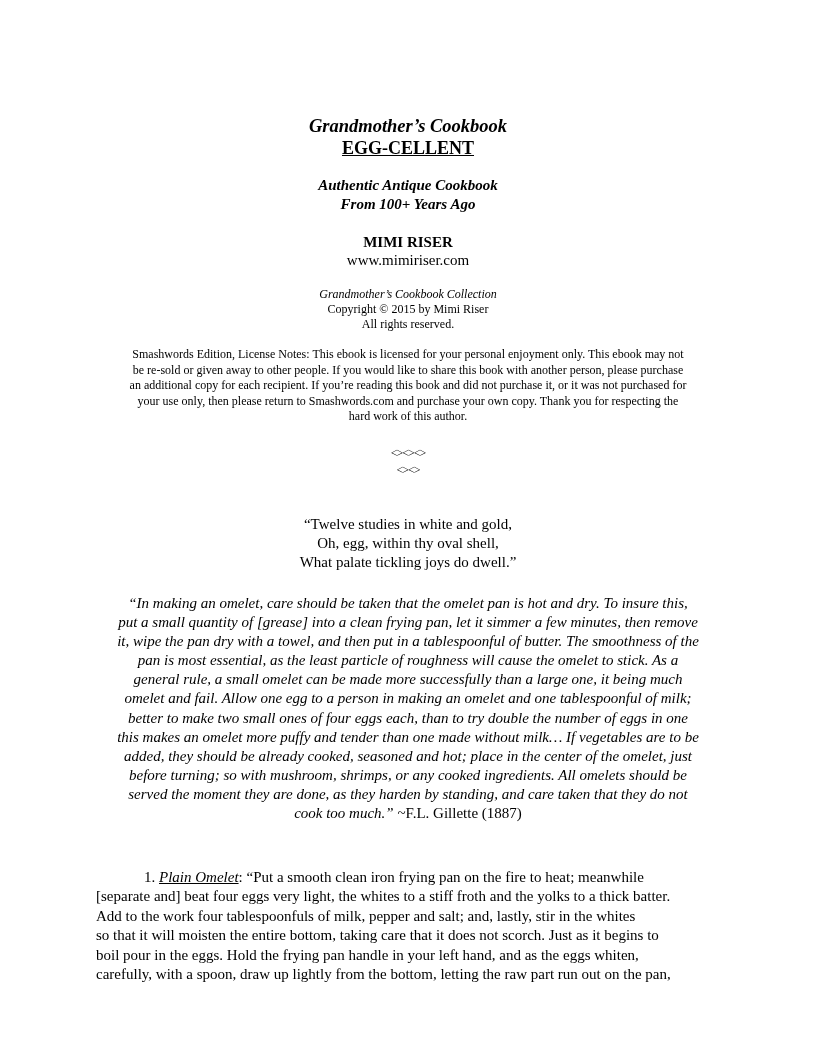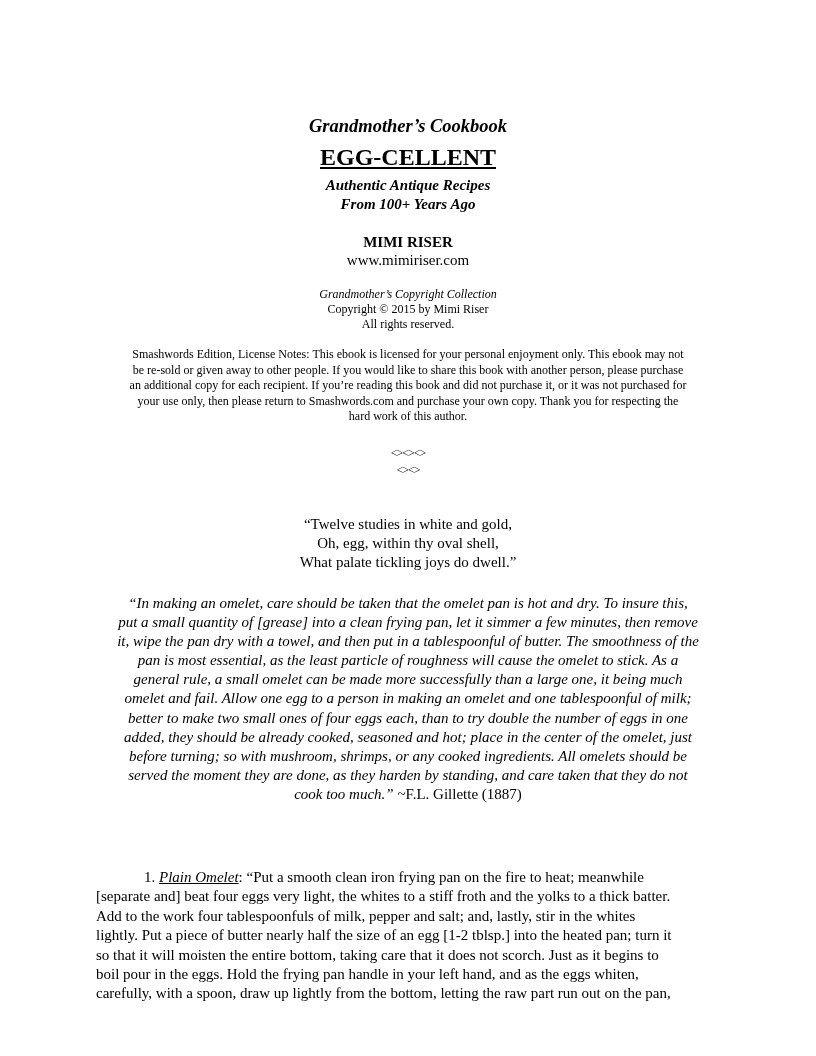--- a/index.html
+++ b/index.html
@@ -30,22 +30,22 @@
     }
     .t-book {
       top: 115px;
       font-size: 18.5px;
       font-weight: bold;
       font-style: italic;
       line-height: 22px;
       text-align: center;
     }
     .t-main {
-      top: 146px;
-      font-size: 24px;
+      top: 137px;
+      font-size: 18px;
       font-weight: bold;
       text-decoration: underline;
       line-height: 22px;
     }
     .t-sub1 {
       top: 176px;
       font-size: 15px;
       font-weight: bold;
       font-style: italic;
       line-height: 18px;
@@ -141,26 +141,26 @@
     .recipe .indent { padding-left: 48px; }
     .recipe .name { font-style: italic; text-decoration: underline; }
   </style>
 </head>
 <body>
 
 <div class="page">
 
   <div class="title-line t-book">Grandmother’s Cookbook</div>
   <div class="title-line t-main">EGG-CELLENT</div>
-  <div class="title-line t-sub1">Authentic Antique Recipes</div>
+  <div class="title-line t-sub1">Authentic Antique Cookbook</div>
   <div class="title-line t-sub2">From 100+ Years Ago</div>
   <div class="title-line t-author">MIMI RISER</div>
   <div class="title-line t-url">www.mimiriser.com</div>
 
-  <div class="title-line t-coll">Grandmother’s Copyright Collection</div>
+  <div class="title-line t-coll">Grandmother’s Cookbook Collection</div>
   <div class="title-line t-copy">Copyright © 2015 by Mimi Riser</div>
   <div class="title-line t-rights">All rights reserved.</div>
 
   <div class="license">
     <span>Smashwords Edition, License Notes: This ebook is licensed for your personal enjoyment only. This ebook may not</span>
     <span>be re-sold or given away to other people. If you would like to share this book with another person, please purchase</span>
     <span>an additional copy for each recipient. If you’re reading this book and did not purchase it, or it was not purchased for</span>
     <span>your use only, then please return to Smashwords.com and purchase your own copy. Thank you for respecting the</span>
     <span>hard work of this author.</span>
   </div>
@@ -175,29 +175,29 @@
   </div>
 
   <div class="quote">
     <span class="l">“In making an omelet, care should be taken that the omelet pan is hot and dry. To insure this,</span>
     <span class="l">put a small quantity of [grease] into a clean frying pan, let it simmer a few minutes, then remove</span>
     <span class="l">it, wipe the pan dry with a towel, and then put in a tablespoonful of butter. The smoothness of the</span>
     <span class="l">pan is most essential, as the least particle of roughness will cause the omelet to stick. As a</span>
     <span class="l">general rule, a small omelet can be made more successfully than a large one, it being much</span>
     <span class="l">omelet and fail. Allow one egg to a person in making an omelet and one tablespoonful of milk;</span>
     <span class="l">better to make two small ones of four eggs each, than to try double the number of eggs in one</span>
+    <span class="l">this makes an omelet more puffy and tender than one made without milk… If vegetables are to be</span>
     <span class="l">added, they should be already cooked, seasoned and hot; place in the center of the omelet, just</span>
     <span class="l">before turning; so with mushroom, shrimps, or any cooked ingredients. All omelets should be</span>
     <span class="l">served the moment they are done, as they harden by standing, and care taken that they do not</span>
     <span class="l"><span>cook too much.”</span><span class="attrib"> ~F.L. Gillette (1887)</span></span>
   </div>
 
   <div class="recipe">
     <span class="l indent"><span>1. </span><span class="name">Plain Omelet</span><span>: “Put a smooth clean iron frying pan on the fire to heat; meanwhile</span></span>
     <span class="l">[separate and] beat four eggs very light, the whites to a stiff froth and the yolks to a thick batter.</span>
     <span class="l">Add to the work four tablespoonfuls of milk, pepper and salt; and, lastly, stir in the whites</span>
-    <span class="l">lightly. Put a piece of butter nearly half the size of an egg [1-2 tblsp.] into the heated pan; turn it</span>
     <span class="l">so that it will moisten the entire bottom, taking care that it does not scorch. Just as it begins to</span>
     <span class="l">boil pour in the eggs. Hold the frying pan handle in your left hand, and as the eggs whiten,</span>
     <span class="l">carefully, with a spoon, draw up lightly from the bottom, letting the raw part run out on the pan,</span>
   </div>
 
 </div>
 
 </body></html>

